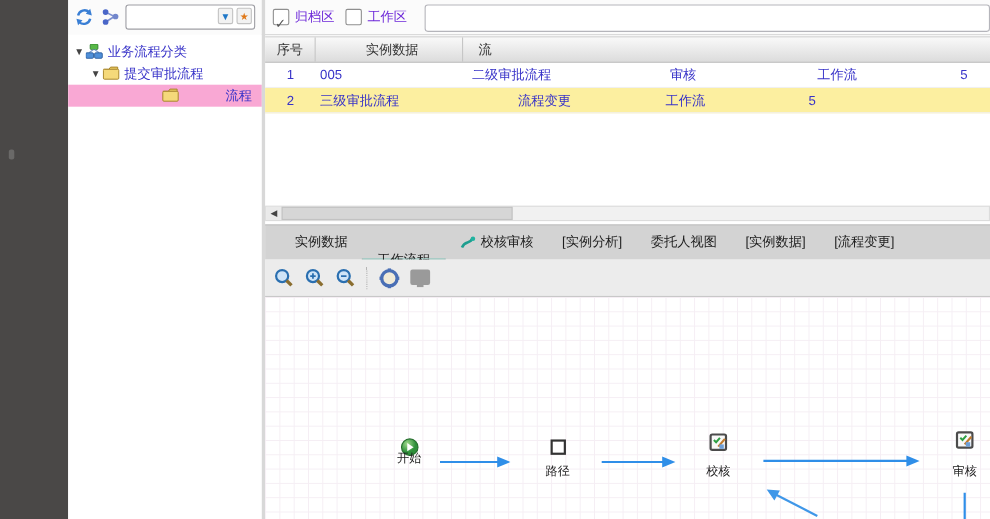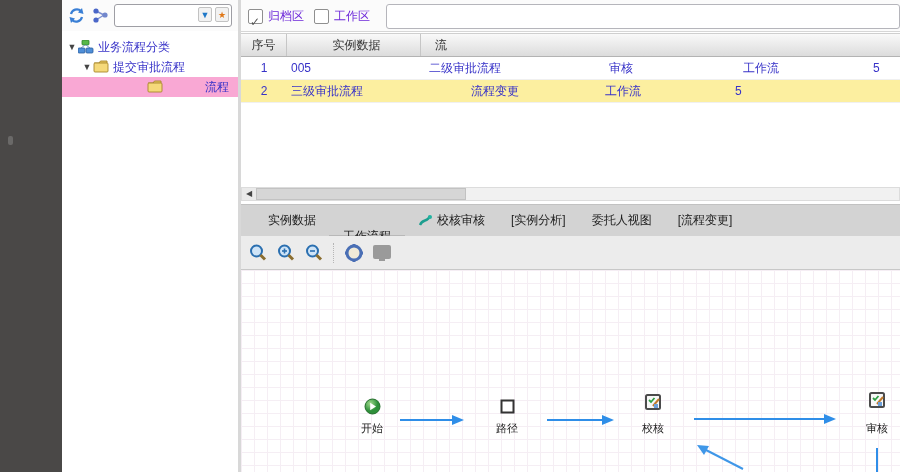--- a/index.html
+++ b/index.html
@@ -189,20 +189,23 @@
       </span>
       <span>校核审核</span>
     </div>
     <div class="tab">
         <span>[实例分析]</span>
       </div>
     <div class="tab">
         <span>委托人视图</span>
       </div>
     <div class="tab">
+        <span>[实例数据]</span>
+      </div>
+    <div class="tab">
         <span>[流程变更]</span>
       </div>
   </div>
 
   <div class="zoombar">
     <div class="zb-btn">
       <svg width="20" height="20" viewBox="0 0 20 20">
         <circle cx="8.5" cy="8" r="5.5" fill="#cfe4f7" stroke="#2a6fb0" stroke-width="2"></circle>
         <line x1="12.5" y1="12" x2="17" y2="16.5" stroke="#8a6d2f" stroke-width="3"></line>
       </svg>
@@ -258,21 +261,21 @@
         <defs>
           <radialGradient id="g1" cx="35%" cy="30%">
             <stop offset="0%" stop-color="#9fd98c"></stop>
               <stop offset="100%" stop-color="#2e8f3a"></stop>
           </radialGradient>
         </defs>
         <circle cx="8.5" cy="8.5" r="7.5" fill="url(#g1)" stroke="#256e2d" stroke-width="1"></circle>
         <polygon points="6.2,4.8 12,8.5 6.2,12.2" fill="#ffffff"></polygon>
       </svg>
     </div>
-    <div class="node-label" style="left:131px;top:151px;">开始</div>
+    <div class="node-label" style="left:131px;top:139px;">开始</div>
 
     <div class="node-icon" style="left:259px;top:129px;">
       <svg width="15" height="15" viewBox="0 0 15 15">
         <rect x="1.5" y="1.5" width="12" height="12" fill="#ffffff" stroke="#333333" stroke-width="2"></rect>
       </svg>
     </div>
     <div class="node-label" style="left:266px;top:151px;">路径</div>
 
     <div class="node-icon" style="left:403px;top:123px;">
       <svg width="19" height="19" viewBox="0 0 19 19">

